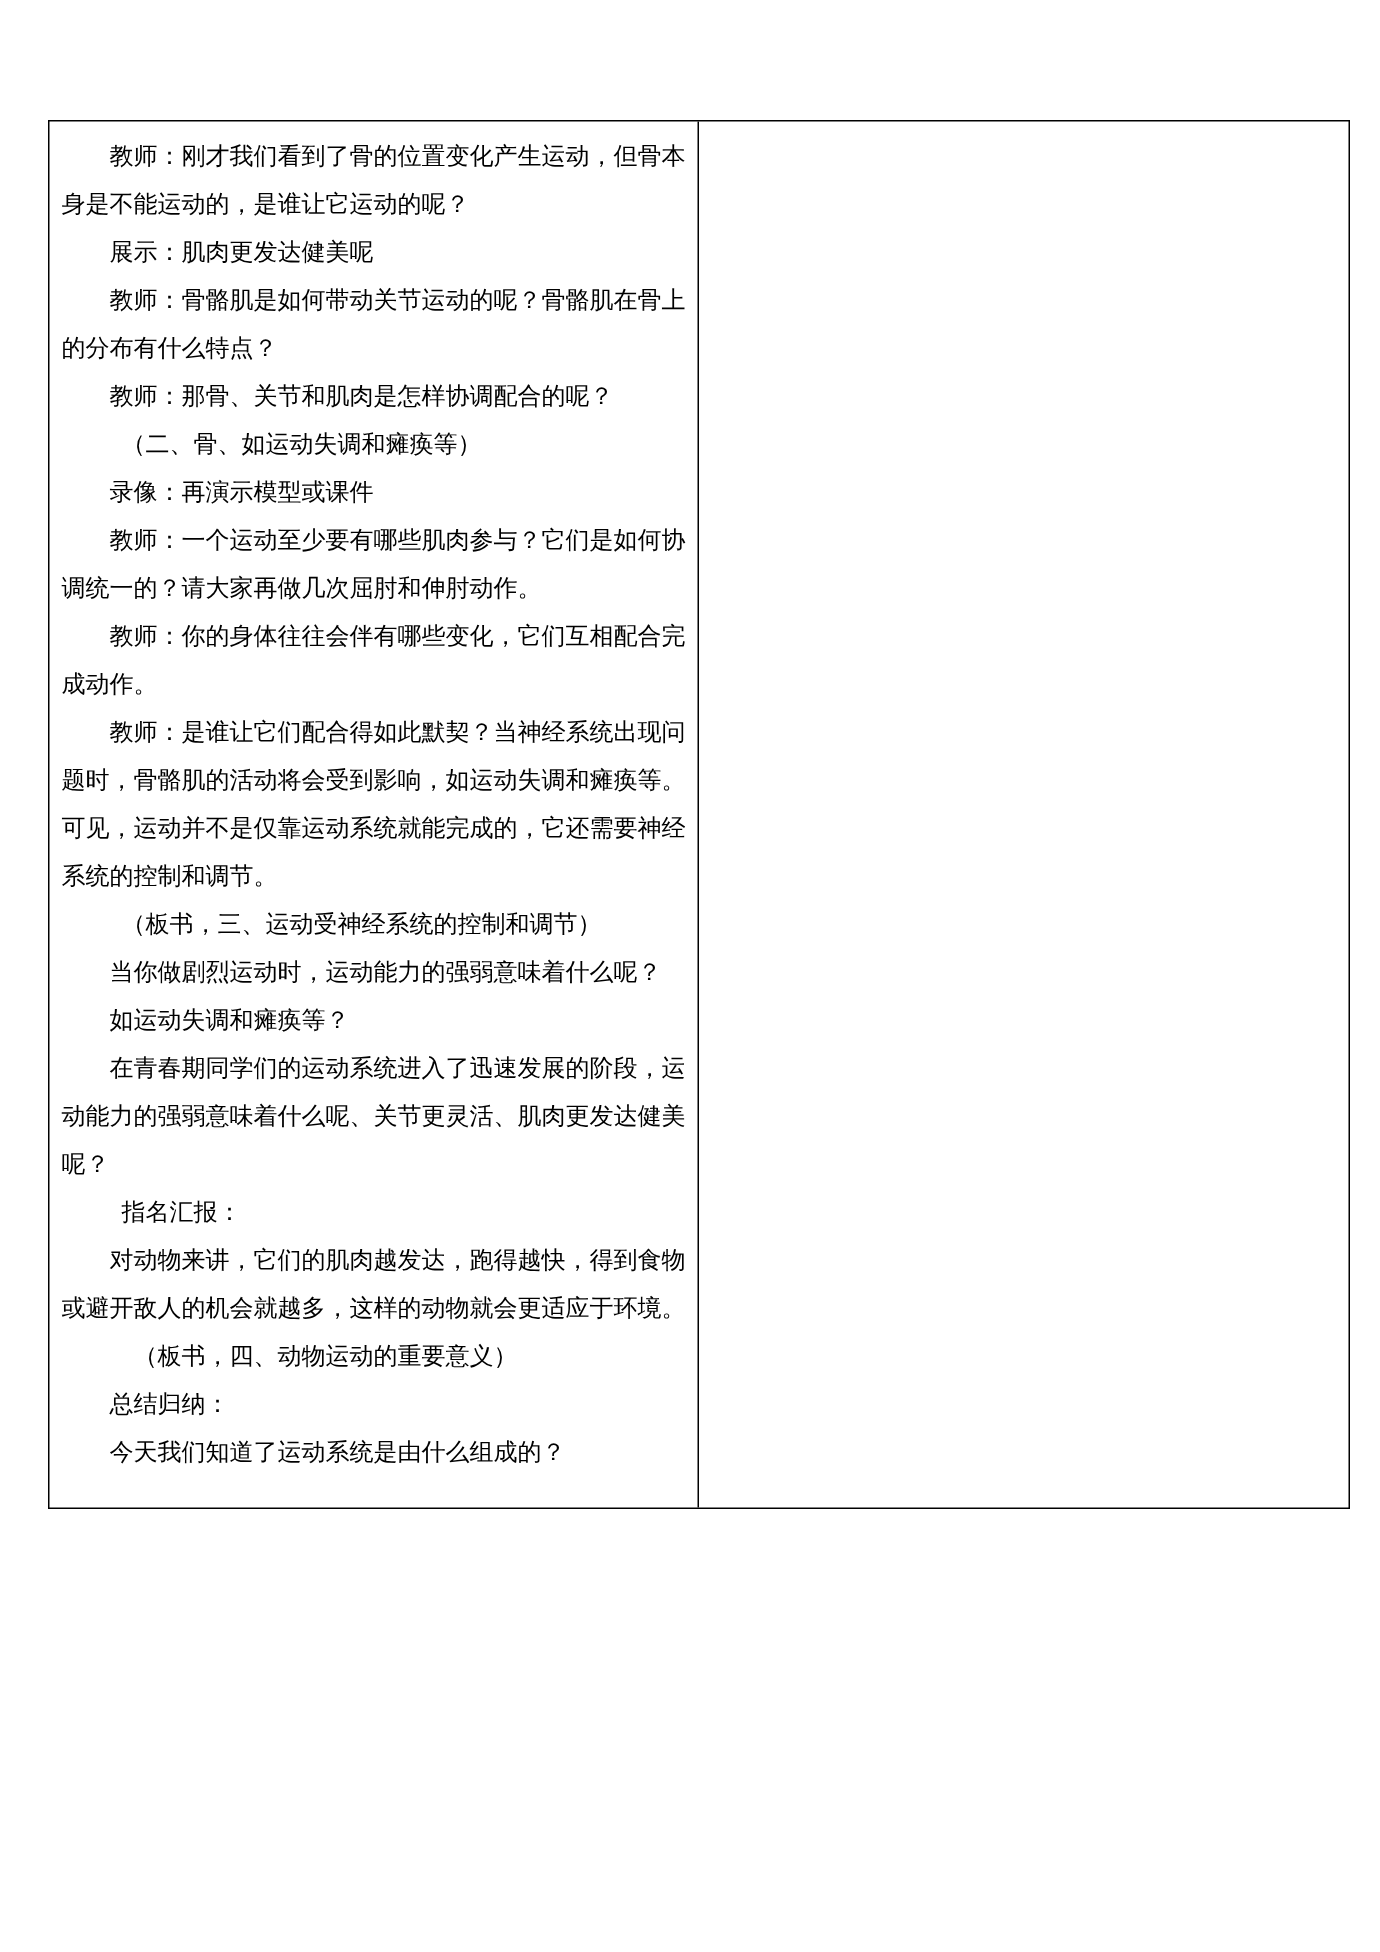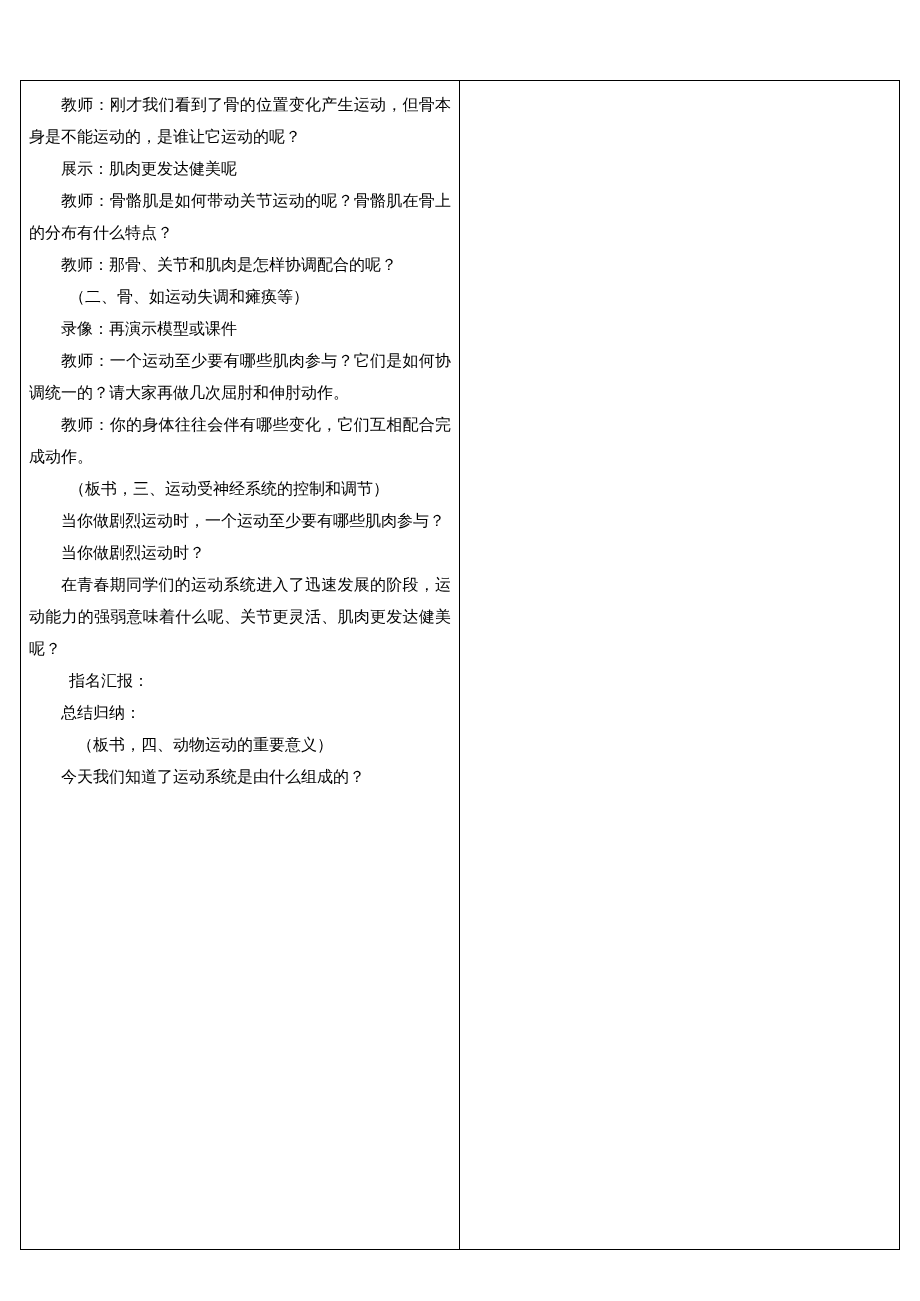--- a/index.html
+++ b/index.html
@@ -12,21 +12,22 @@
       font-size: 16px;
       line-height: 2.0;
       background: #fff;
       width: 920px;
       height: 1301px;
       padding: 80px 20px 40px 20px;
     }
     .container {
       border: 1px solid #000;
       display: flex;
-      height: 1170px;
+      height: 926px;
+      margin-left: 12px;
     }
     .left-column {
       width: 50%;
       border-right: 1px solid #000;
       padding: 8px 8px;
     }
     .right-column {
       width: 50%;
       padding: 8px 8px;
     }
@@ -48,23 +49,25 @@
 <div class="container">
   <div class="left-column">
     <p class="paragraph">教师：刚才我们看到了骨的位置变化产生运动，但骨本身是不能运动的，是谁让它运动的呢？</p>
     <p class="paragraph">展示：肌肉更发达健美呢</p>
     <p class="paragraph">教师：骨骼肌是如何带动关节运动的呢？骨骼肌在骨上的分布有什么特点？</p>
     <p class="paragraph">教师：那骨、关节和肌肉是怎样协调配合的呢？</p>
     <p class="paragraph more-indent">（二、骨、如运动失调和瘫痪等）</p>
     <p class="paragraph">录像：再演示模型或课件</p>
     <p class="paragraph">教师：一个运动至少要有哪些肌肉参与？它们是如何协调统一的？请大家再做几次屈肘和伸肘动作。</p>
     <p class="paragraph">教师：你的身体往往会伴有哪些变化，它们互相配合完成动作。</p>
+    <p class="paragraph">教师：是谁让它们配合得如此默契？当神经系统出现问题时，骨骼肌的活动将会受到影响，如运动失调和瘫痪等。可见，运动并不是仅靠运动系统就能完成的，它还需要神经系统的控制和调节。</p>
     <p class="paragraph more-indent">（板书，三、运动受神经系统的控制和调节）</p>
-    <p class="paragraph">当你做剧烈运动时，一个运动至少要有哪些肌肉参与？</p>
-    <p class="paragraph">当你做剧烈运动时？</p>
+    <p class="paragraph">当你做剧烈运动时，运动能力的强弱意味着什么呢？</p>
+    <p class="paragraph">如运动失调和瘫痪等？</p>
     <p class="paragraph">在青春期同学们的运动系统进入了迅速发展的阶段，运动能力的强弱意味着什么呢、关节更灵活、肌肉更发达健美呢？</p>
     <p class="paragraph more-indent">指名汇报：</p>
+    <p class="paragraph">对动物来讲，它们的肌肉越发达，跑得越快，得到食物或避开敌人的机会就越多，这样的动物就会更适应于环境。</p>
+    <p class="paragraph extra-indent">（板书，四、动物运动的重要意义）</p>
     <p class="paragraph">总结归纳：</p>
-    <p class="paragraph extra-indent">（板书，四、动物运动的重要意义）</p>
     <p class="paragraph">今天我们知道了运动系统是由什么组成的？</p>
   </div>
   <div class="right-column"></div>
 </div>
 
 </body></html>

